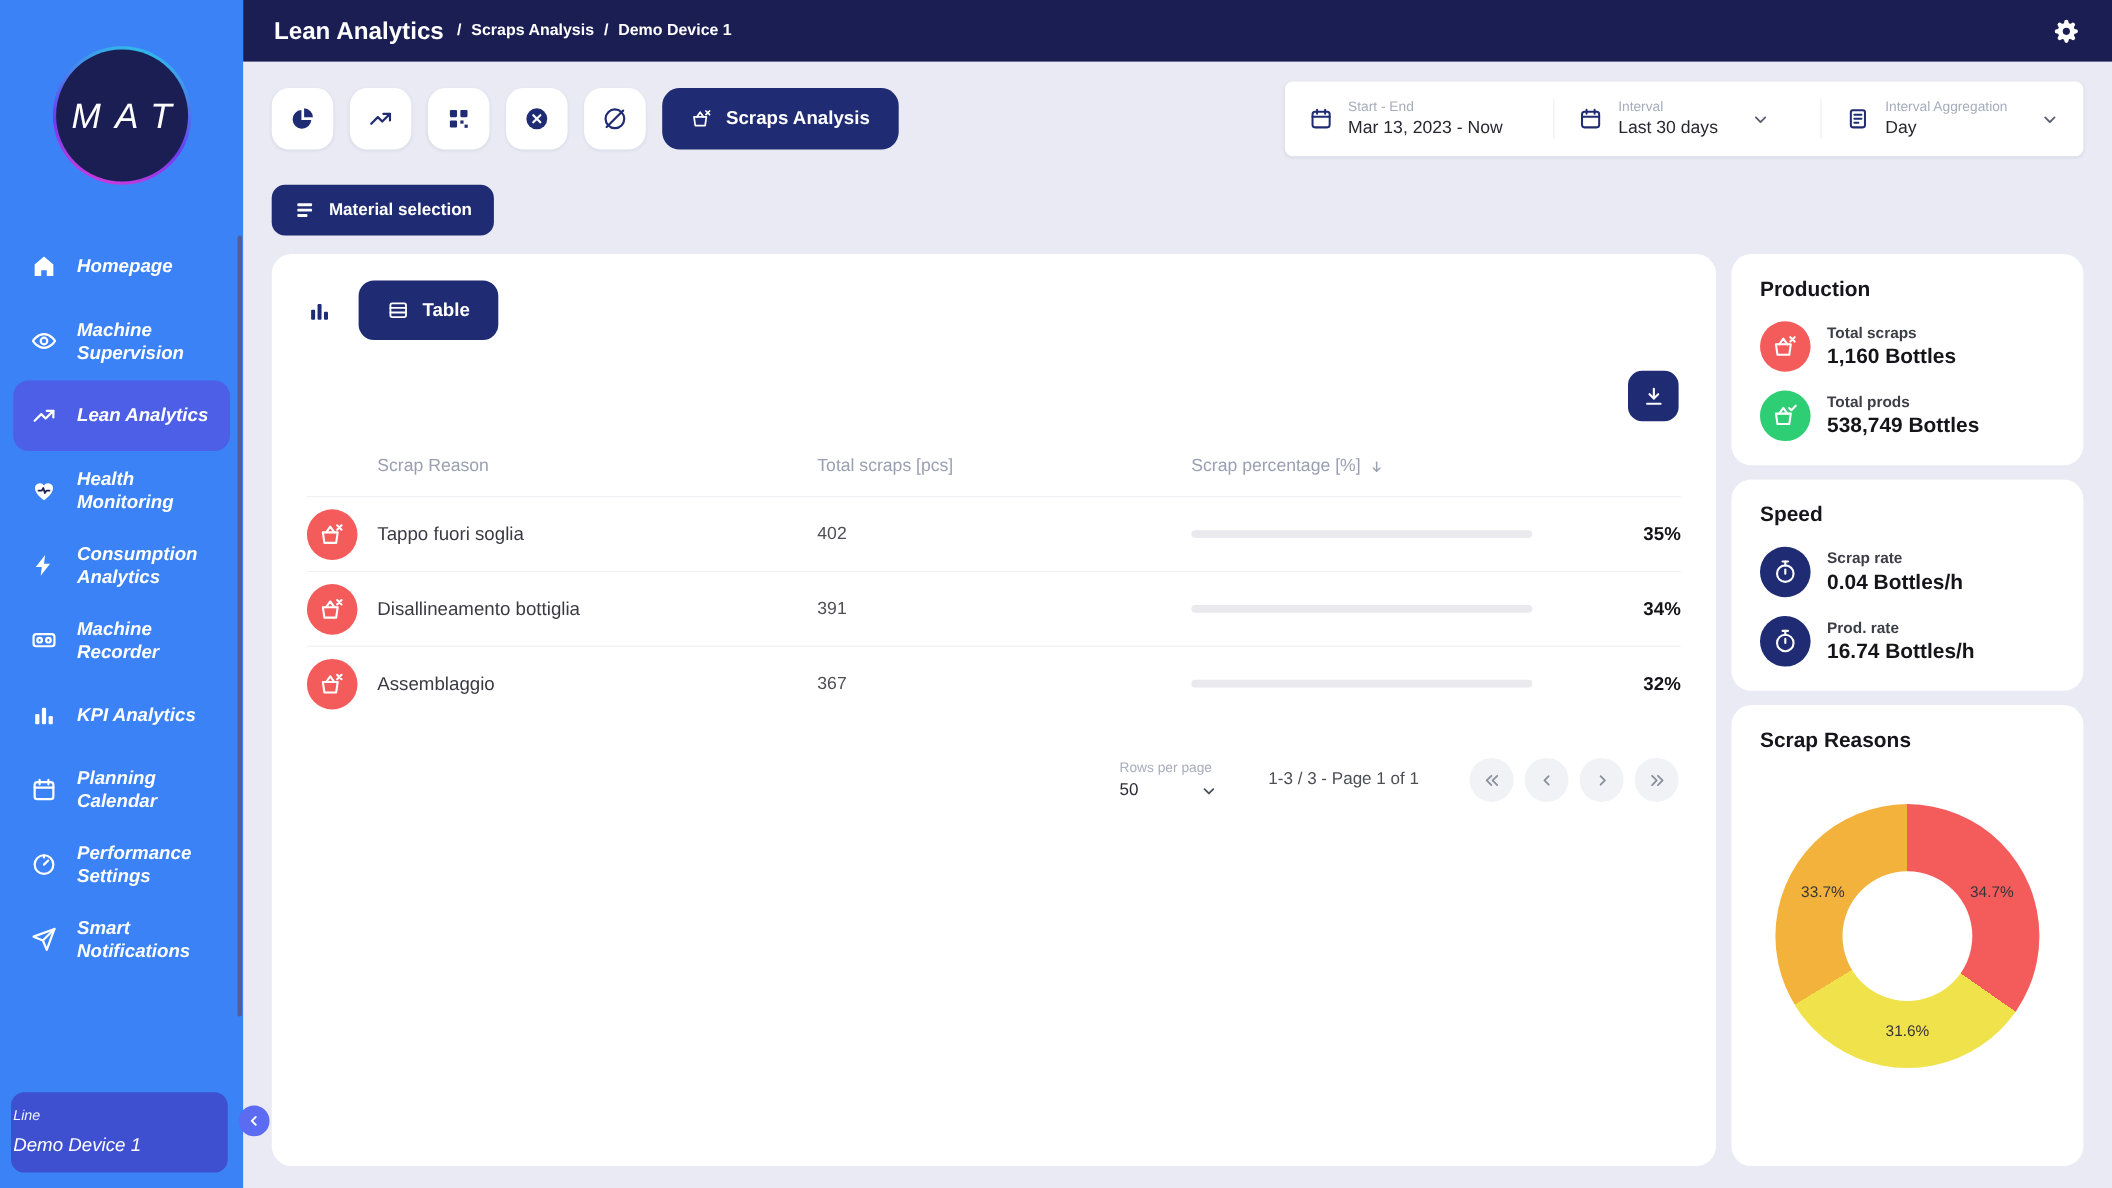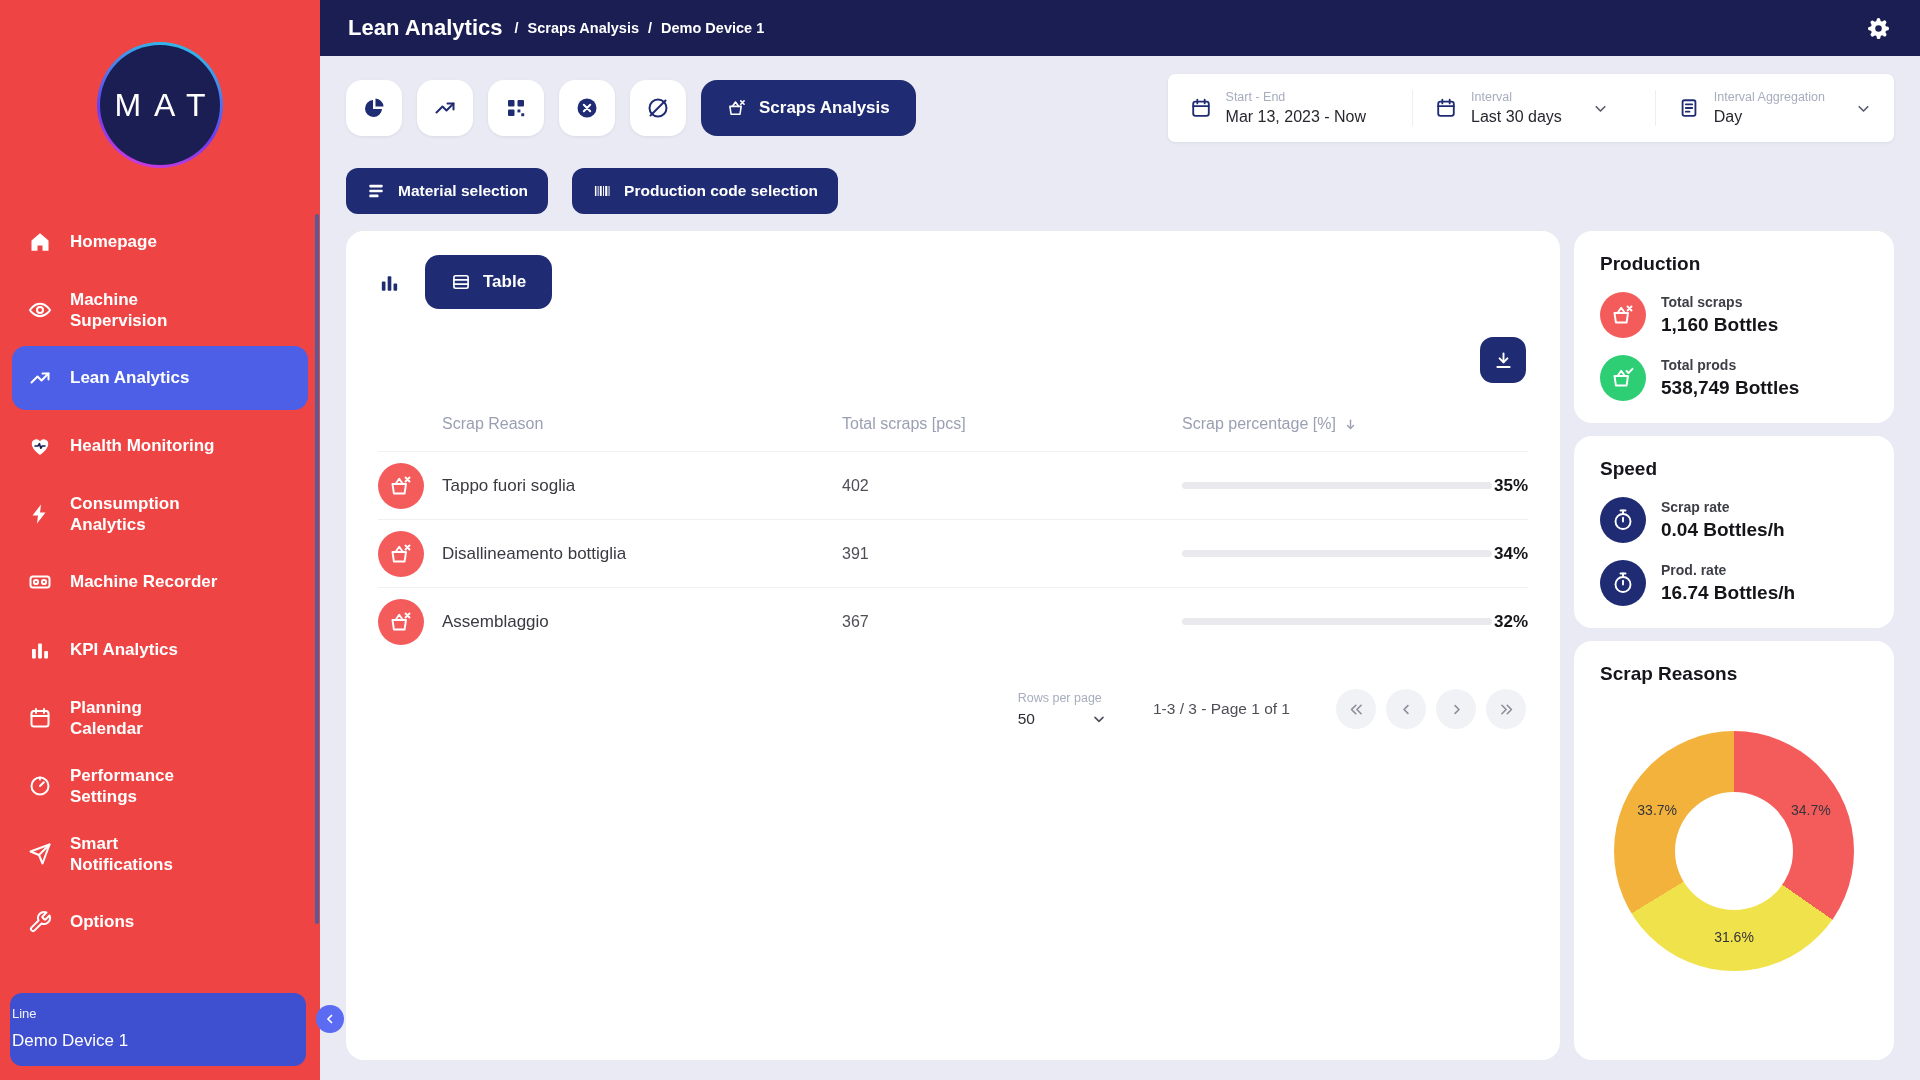--- a/index.html
+++ b/index.html
@@ -8,22 +8,22 @@
     font-family: "Liberation Sans", sans-serif;
     background:#e9eaf3;
     overflow:hidden;
     color:#1d1d25;
   }
   svg { display:block; }
   .app { display:flex; width:100%; height:100%; }
 
   
   .sidebar {
-    width:320px; flex-shrink:0; position:relative;
-    background:#ef4444; color:#fff; z-index:20;
+    width:221px; flex-shrink:0; position:relative;
+    background:#3b82f6; color:#fff; z-index:20;font-style:italic;
   }
   .logo-ring {
     margin:42px auto 18px; width:126px; height:126px; border-radius:50%;
     padding:3px; background:linear-gradient(195deg,#27cde8 0%,#6a3df0 62%,#e23ad8 100%);
   }
   .logo-inner {
     width:120px; height:120px; border-radius:50%; background:#1a1e52;
     display:flex; align-items:center; justify-content:center;
     font-size:32px; font-weight:300; letter-spacing:13px; text-indent:13px; color:#fff;
   }
@@ -251,26 +251,20 @@
 Settings</span>
       </div>
       <div class="nav-item">
         <svg viewBox="0 0 24 24" fill="none" stroke="currentColor" stroke-width="2" stroke-linecap="round" stroke-linejoin="round">
             <path d="M21.5 2.5 11 13"></path>
             <path d="M21.5 2.5 14.5 21.5l-3.5-8.5L2.5 9.5l19-7z"></path>
           </svg>
         <span class="nav-label">Smart
 Notifications</span>
       </div>
-      <div class="nav-item">
-        <svg viewBox="0 0 24 24" fill="none" stroke="currentColor" stroke-width="2" stroke-linecap="round" stroke-linejoin="round">
-            <path d="M14.7 6.3a1 1 0 0 0 0 1.4l1.6 1.6a1 1 0 0 0 1.4 0l3.77-3.77a6 6 0 0 1-7.94 7.94l-6.91 6.91a2.12 2.12 0 0 1-3-3l6.91-6.91a6 6 0 0 1 7.94-7.94l-3.76 3.76z"></path>
-          </svg>
-        <span class="nav-label">Options</span>
-      </div>
     </nav>
 
     <div class="side-scrollbar"></div>
 
     <div class="device-panel">
       <div class="device-label">Line</div>
       <div class="device-name">Demo Device 1</div>
       <button class="collapse-btn">
         <svg viewBox="0 0 24 24" fill="none" stroke="currentColor" stroke-width="3" stroke-linecap="round" stroke-linejoin="round">
             <polyline points="14.5 6 8.5 12 14.5 18"></polyline>
@@ -391,31 +385,20 @@
       </div>
 
       <div class="row2">
         <button class="btn-navy btn-select">
           <svg viewBox="0 0 24 24" fill="currentColor">
               <rect x="4" y="4.5" width="16" height="3.2" rx="1"></rect>
               <rect x="4" y="10.4" width="16" height="3.2" rx="1"></rect>
               <rect x="4" y="16.3" width="11" height="3.2" rx="1"></rect>
             </svg>
           <span>Material selection</span>
-        </button>
-        <button class="btn-navy btn-select">
-          <svg viewBox="0 0 24 24" fill="currentColor">
-              <rect x="3.5" y="6" width="1.8" height="12"></rect>
-              <rect x="6.8" y="6" width="1.1" height="12"></rect>
-              <rect x="9.4" y="6" width="2.3" height="12"></rect>
-              <rect x="13.2" y="6" width="1.1" height="12"></rect>
-              <rect x="15.8" y="6" width="2.6" height="12"></rect>
-              <rect x="19.9" y="6" width="1.1" height="12"></rect>
-            </svg>
-          <span>Production code selection</span>
         </button>
       </div>
 
       <div class="row3">
 
         <section class="main-card">
           <div class="panel-top">
             <button class="mini-chart">
               <svg viewBox="0 0 24 24" fill="currentColor">
                   <rect x="4" y="11" width="3.8" height="9.5" rx="1"></rect>

